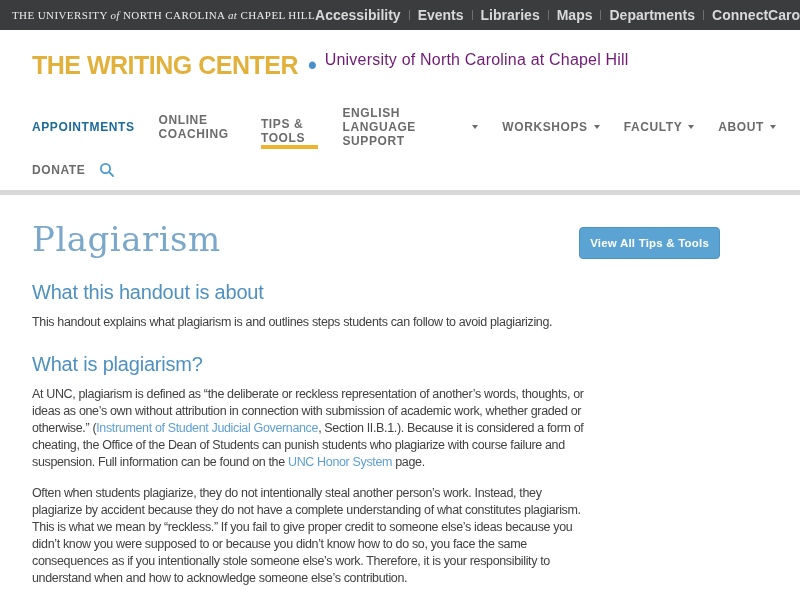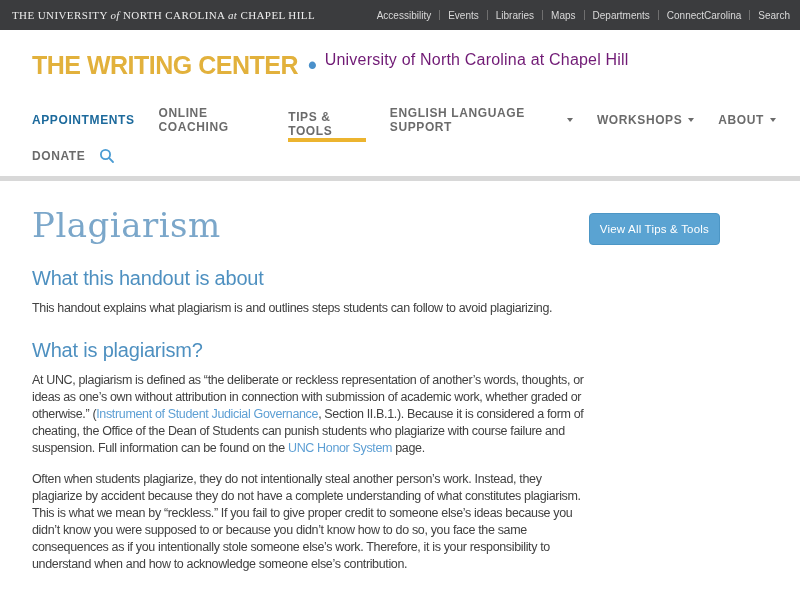--- a/index.html
+++ b/index.html
@@ -6,21 +6,21 @@
   html,body { width:800px; height:594px; overflow:hidden; background:#fff;
     font-family:"Liberation Sans", sans-serif; }
 
   
   .topbar { height:30px; background:#3b3c3e; display:flex; align-items:center;
     justify-content:space-between; padding:0 10px 0 12px; }
   .topbar-brand { color:#ededed; font-family:"Liberation Serif", serif;
     font-size:11px; letter-spacing:0.4px; white-space:nowrap; }
   .topbar-brand .it { font-style:italic; }
   .topbar-links { display:flex; align-items:center; white-space:nowrap; }
-  .topbar-links a { color:#d9d9d9; font-size:10px; text-decoration:none; }
+  .topbar-links a { color:#d9d9d9; font-size:14px; text-decoration:none;font-weight:bold; }
   .tsep { width:1px; height:10px; background:#6f6f6f; margin:0 8px; }
 
   
   .masthead { padding:21px 0 12px 32px; display:flex; align-items:flex-start; white-space:nowrap; }
   .site-title { color:#e2b13c; font-size:25px; font-weight:bold; letter-spacing:-0.5px; }
   .dot-sep { color:#4a90ca; font-size:25px; font-weight:bold; margin:0 8px 0 10px; }
   .univ-name { color:#701a75; font-size:16px; font-weight:normal; letter-spacing:0.2px; }
 
   
   .main-nav { padding-left:32px; }
@@ -35,21 +35,21 @@
   .nav-row2 { padding:2px 0 12px; }
   .search-btn { margin-left:14px; cursor:pointer; display:flex; align-items:center; }
   .nav-divider { height:5px; background:#d8d8d8; }
 
   
   .main { padding:26px 80px 0 32px; }
   .title-row { display:flex; justify-content:space-between; align-items:flex-start; }
   h1.page-title { font-family:"DejaVu Serif", serif; font-weight:normal;
     color:#7ba7ca; font-size:34px; line-height:1.1; letter-spacing:0.5px; }
   .btn-blue { background:#5aa3d2; border:1px solid #4c96c5; border-radius:4px;
-    color:#fff; font-size:11.5px; font-weight:normal; letter-spacing:0.2px;
+    color:#fff; font-size:11.5px; font-weight:bold; letter-spacing:0.2px;
     padding:9px 10px; cursor:pointer; margin-top:6px; white-space:nowrap;
     font-family:"Liberation Sans", sans-serif; }
   h2.section-h { color:#4e90c0; font-size:20px; font-weight:normal;
     letter-spacing:-0.2px; margin:22px 0 10px; }
   .main p { color:#414141; font-size:12.5px; letter-spacing:-0.35px;
     line-height:17px; max-width:556px; margin-bottom:14px; }
   .main p a { color:#5d9fd4; text-decoration:none; cursor:pointer; }
 </style>
 </head>
 <body>
@@ -92,20 +92,24 @@
       </div>
     <div class="nav-item">
         <span>ENGLISH LANGUAGE SUPPORT</span>
         <span class="caret"></span>
       </div>
     <div class="nav-item">
         <span>WORKSHOPS</span>
         <span class="caret"></span>
       </div>
     <div class="nav-item">
+        <span>FACULTY</span>
+        <span class="caret"></span>
+      </div>
+    <div class="nav-item">
         <span>ABOUT</span>
         <span class="caret"></span>
       </div>
   </div>
   <div class="nav-row nav-row2">
     <div class="nav-item" style="padding:0; margin-right:0;">
         <span>DONATE</span>
       </div>
     <span class="search-btn">
       <svg width="16" height="16" viewBox="0 0 16 16">

